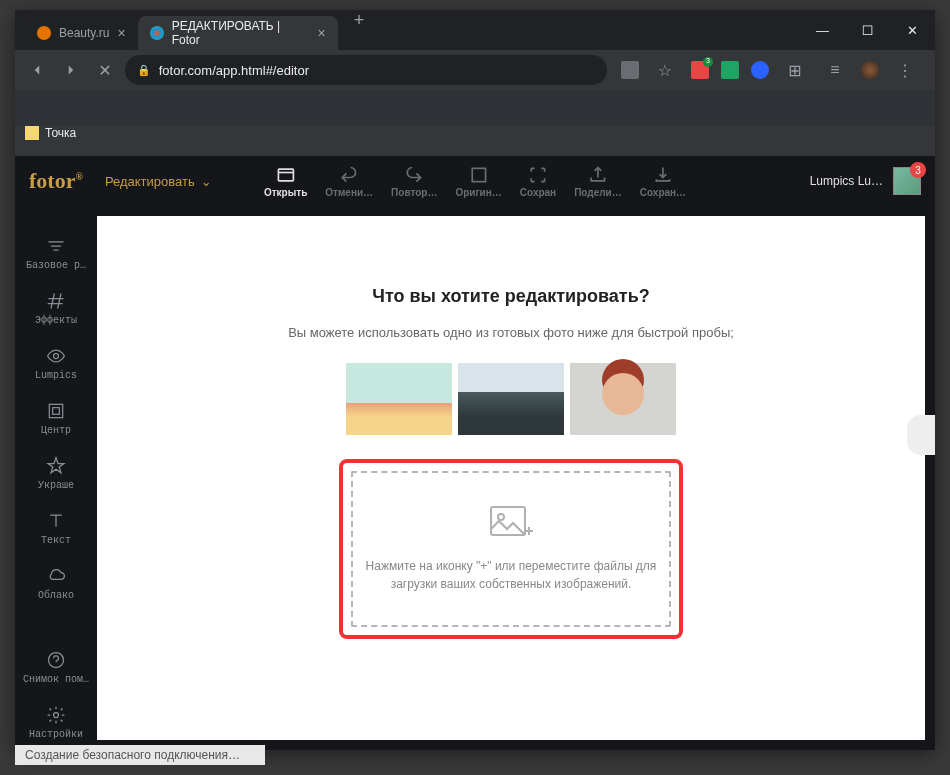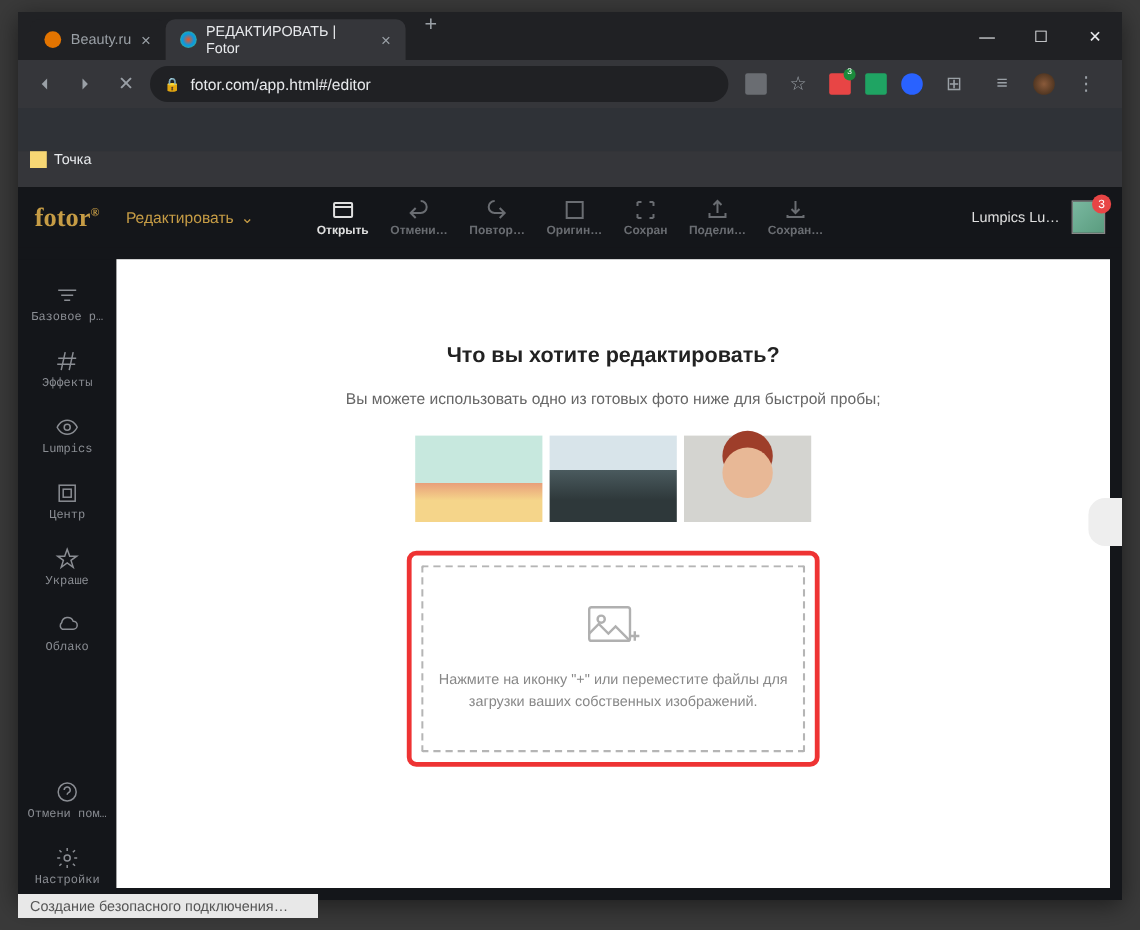--- a/index.html
+++ b/index.html
@@ -238,31 +238,37 @@
             <span>Центр</span>
           </div>
         <div class="sb-item">
             <svg viewBox="0 0 24 24">
               <path d="M12 2l2.5 7h7l-5.7 4.2 2.2 7-6-4.4-6 4.4 2.2-7L2.5 9h7z"></path>
             </svg>
             <span>Украше</span>
           </div>
         <div class="sb-item">
             <svg viewBox="0 0 24 24">
+              <path d="M5 5h14M12 5v14"></path>
+            </svg>
+            <span>Текст</span>
+          </div>
+        <div class="sb-item">
+            <svg viewBox="0 0 24 24">
               <path d="M18 16a4 4 0 0 0 0-8 6 6 0 0 0-11.5 1.5A4 4 0 0 0 7 16h11z"></path>
             </svg>
             <span>Облако</span>
           </div>
         <div class="sb-spacer"></div>
         <div class="sb-item">
             <svg viewBox="0 0 24 24">
               <circle cx="12" cy="12" r="9"></circle>
               <path d="M9 10a3 3 0 1 1 4 2.8c-.8.4-1 1-1 2M12 18h0"></path>
             </svg>
-            <span>Отмени пом…</span>
+            <span>Снимок пом…</span>
           </div>
         <div class="sb-item">
             <svg viewBox="0 0 24 24">
               <circle cx="12" cy="12" r="3"></circle>
               <path d="M12 2v3M12 19v3M4.2 4.2l2.1 2.1M17.7 17.7l2.1 2.1M2 12h3M19 12h3M4.2 19.8l2.1-2.1M17.7 6.3l2.1-2.1"></path>
             </svg>
             <span>Настройки</span>
           </div>
       </div>
 

